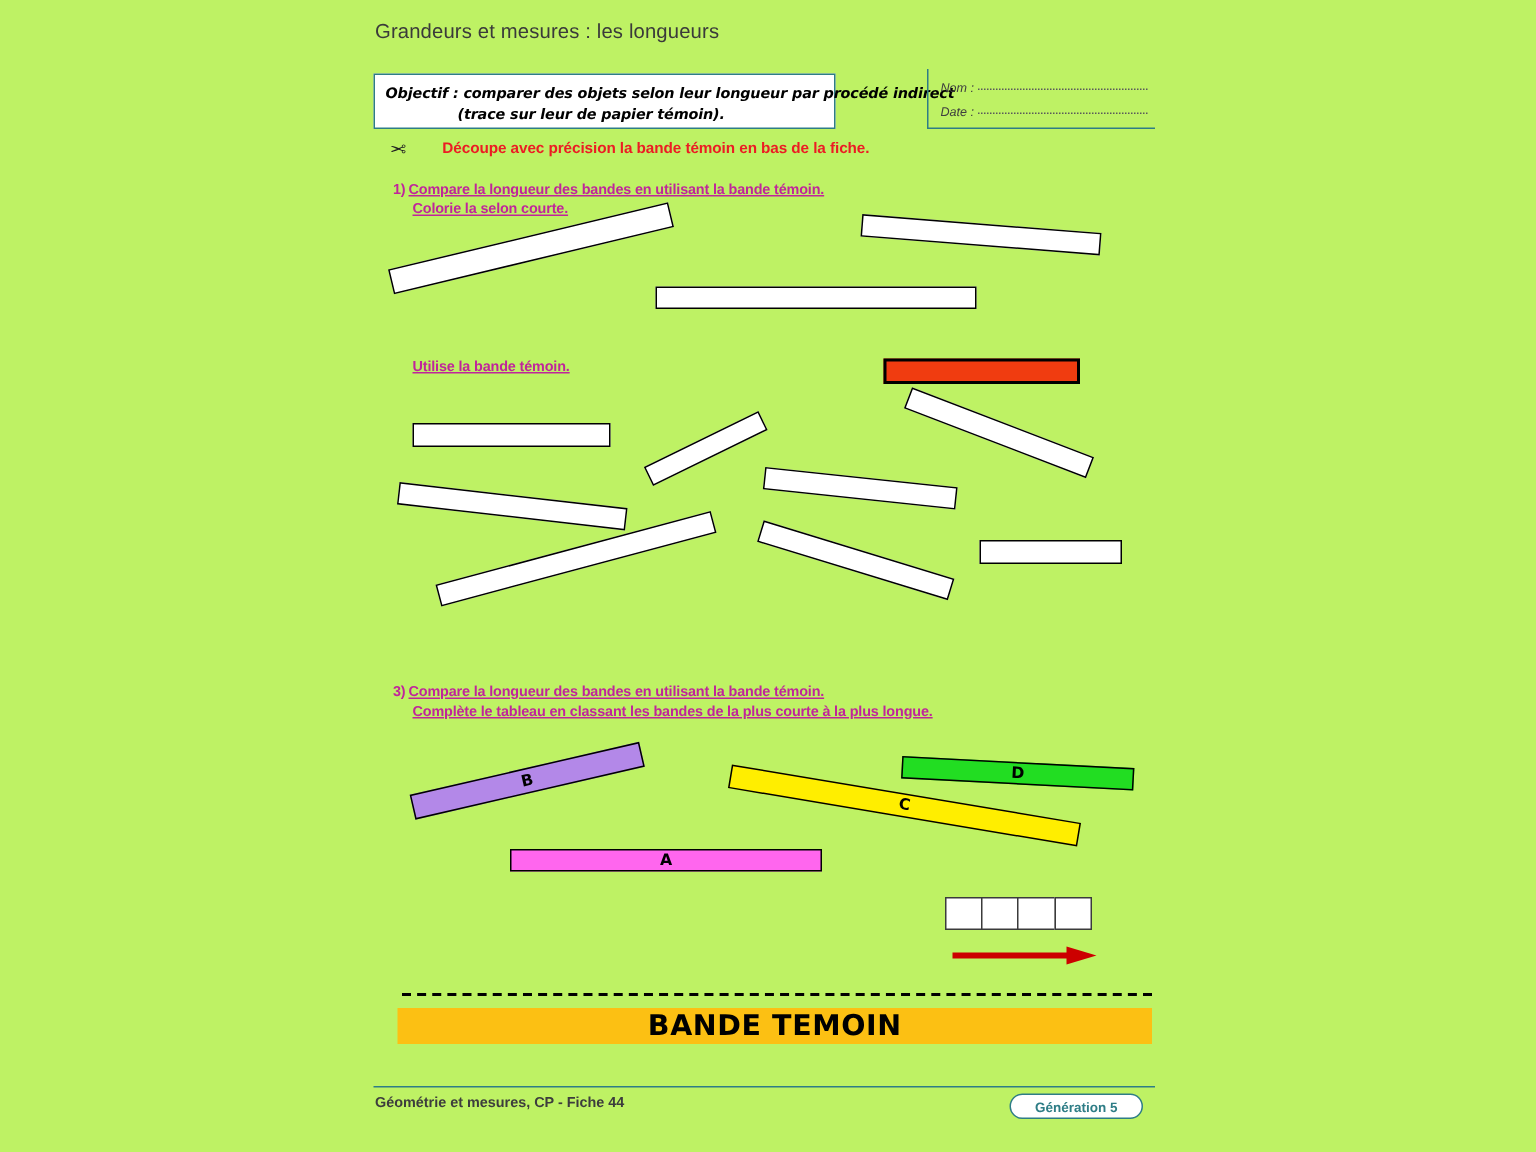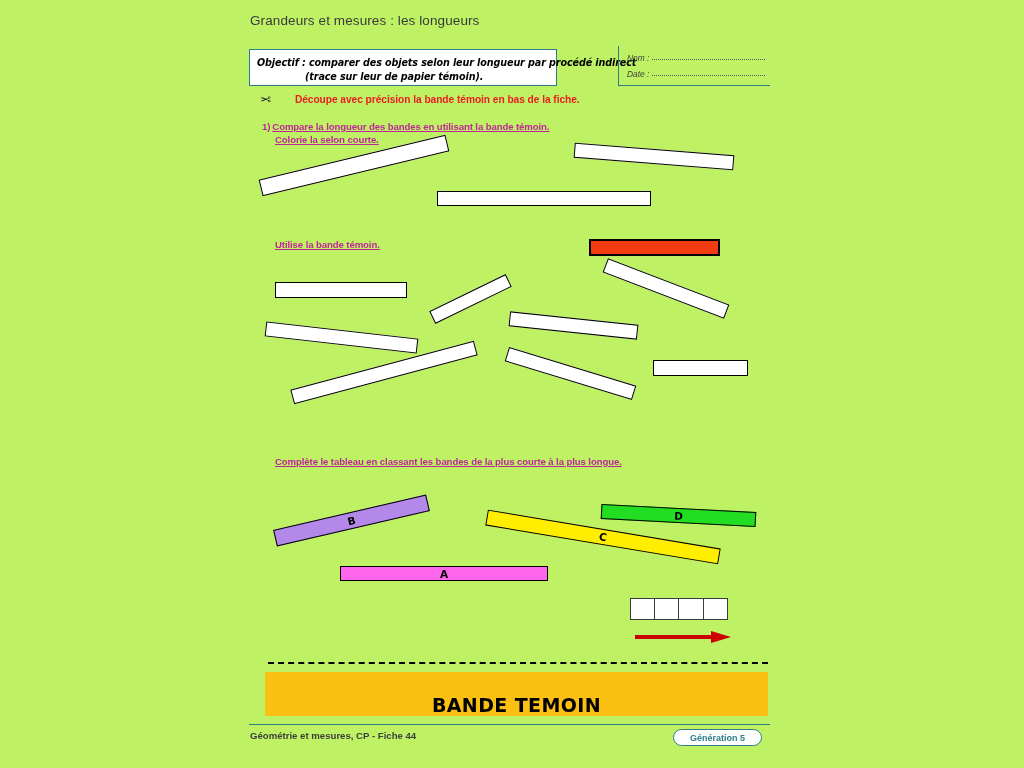--- a/index.html
+++ b/index.html
@@ -190,24 +190,24 @@
     left: 268px;
     top: 662px;
     width: 500px;
     border-top: 2px dashed #000;
   }
   #bande-temoin {
     position: absolute;
     left: 265px;
     top: 672px;
     width: 503px;
-    height: 44px;
+    height: 24px;
     background: #fcc013;
     display: flex;
-    align-items: flex-end;
+    align-items: center;
     justify-content: center;
   }
   #bande-temoin-label {
     font-family: "DejaVu Sans", sans-serif;
     font-size: 19px;
     font-weight: bold;
     color: #000;
     letter-spacing: .4px;
   }
 
@@ -288,20 +288,23 @@
 
   <div class="ex-block" id="ex2-block">
     <div class="ex-line" style="padding-left:13px">
       <span class="u">Utilise la bande témoin.</span>
     </div>
   </div>
 
   <div id="ref-bar" style="background: rgb(240, 60, 16);"></div>
 
   <div class="ex-block" id="ex3-block">
+    <div class="ex-line">
+      <span class="num">3)</span><span class="u">Compare la longueur des bandes en utilisant la bande témoin.</span>
+    </div>
     <div class="ex-line" style="padding-left:13px">
       <span class="u">Complète le tableau en classant les bandes de la plus courte à la plus longue.</span>
     </div>
   </div>
 
   <div id="ex1-bars">
       <div class="bar" style="left: 258px; top: 157px; width: 192px; height: 17px; background: rgb(255, 255, 255); transform: rotate(-13.5deg);"></div>
       <div class="bar" style="left: 574px; top: 149px; width: 160px; height: 15px; background: rgb(255, 255, 255); transform: rotate(4.5deg);"></div>
       <div class="bar" style="left: 437px; top: 191px; width: 214px; height: 15px; background: rgb(255, 255, 255); transform: rotate(0deg);"></div>
     </div>

